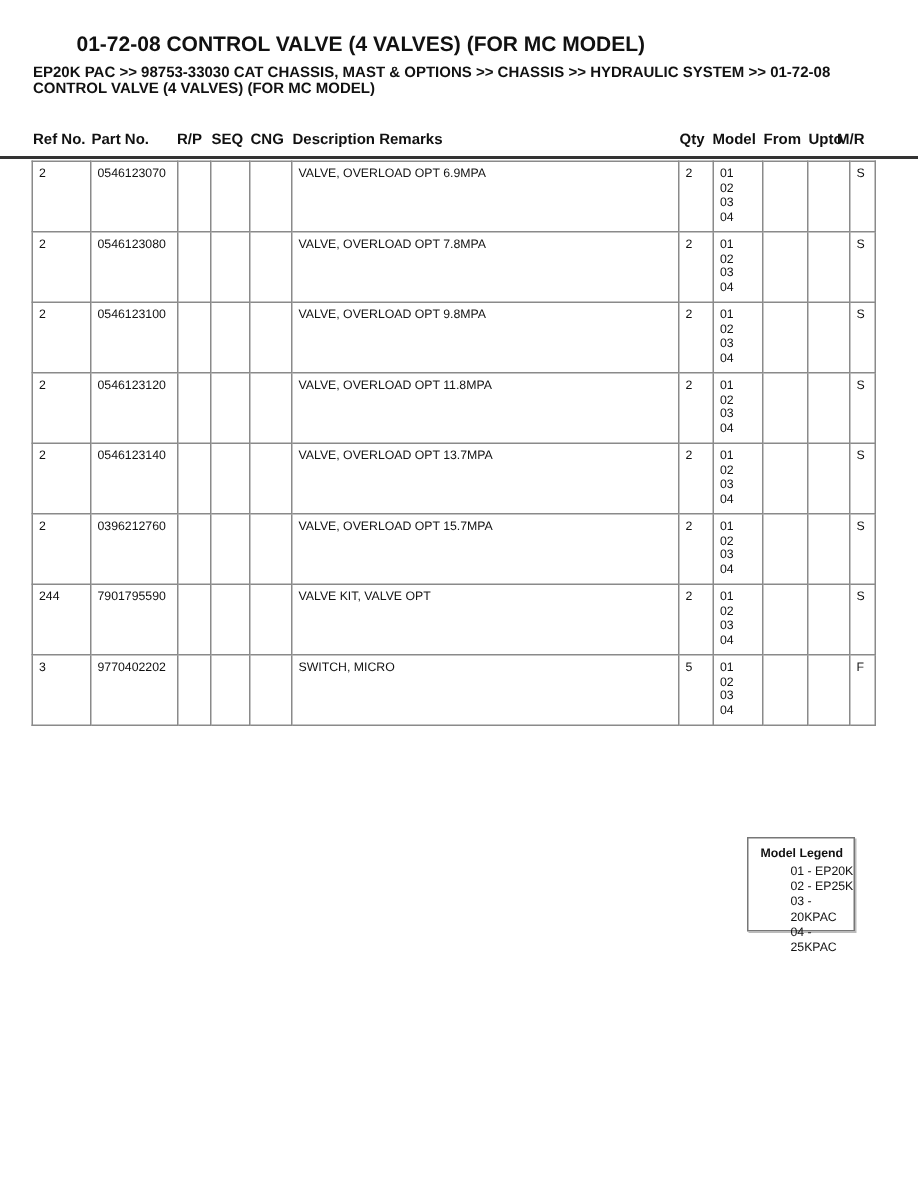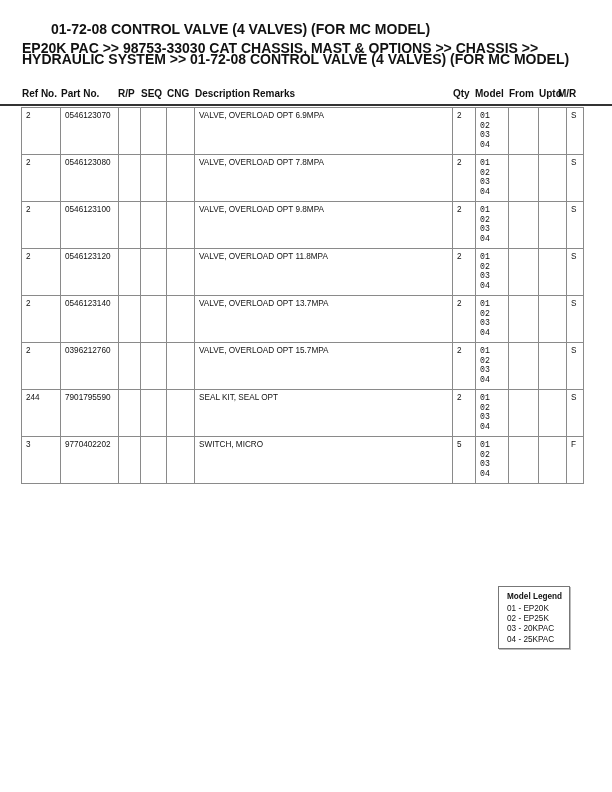--- a/index.html
+++ b/index.html
@@ -6,21 +6,21 @@
   body {
     width: 612px; height: 792px; position: relative; overflow: hidden;
     font-family: "Liberation Sans", sans-serif; color: #111;
   }
   .title {
     position: absolute; left: 22px; top: 21px;
     font-size: 14px; font-weight: bold; letter-spacing: 0; margin-left: 29px;
   }
   .breadcrumb {
     position: absolute; left: 22px; top: 43px; width: 570px;
-    font-size: 14px; font-weight: bold; line-height: 11px;
+    font-size: 10px; font-weight: bold; line-height: 11px;
   }
   .header-row {
     position: absolute; left: 0; top: 88px; width: 612px; height: 12px;
     font-size: 10px; font-weight: bold;
   }
   .header-row span { position: absolute; top: 0; white-space: nowrap; }
   .header-rule {
     position: absolute; left: 0; top: 104px; width: 612px; height: 2px;
     background: #333;
   }
@@ -28,28 +28,28 @@
     position: absolute; left: 21px; top: 107px;
     border-collapse: collapse; table-layout: fixed;
     font-size: 8.2px;
   }
   table.parts td {
     border: 1px solid #8a8a8a;
     vertical-align: top; padding: 3px 4px 0 4px;
     height: 43px; line-height: 9.5px; overflow: hidden; white-space: nowrap;
   }
   td.c-rp { border-left: 1.5px solid #b5b5b5 !important; }
-  .model-line { display: block; font-family: Liberation Mono, monospace; }
+  .model-line { display: block; }
   .legend {
-    position: absolute; left: 498px; top: 586px; width: 72px; height: 63px;
+    position: absolute; left: 498px; top: 558px; width: 72px; height: 63px;
     border: 1px solid #777; box-shadow: 1px 1px 0 #bbb;
     font-size: 8.2px; padding: 0 0 0 8px; box-sizing: border-box;
   }
   .legend-title { font-weight: bold; margin-top: 5px; margin-bottom: 3px; }
-  .legend-item { line-height: 10.2px; }
+  .legend-item { line-height: 10.2px; margin-left: 20px; }
 </style>
 </head>
 <body>
 
 <div class="title">01-72-08 CONTROL VALVE (4 VALVES) (FOR MC MODEL)</div>
 <div class="breadcrumb">EP20K PAC &gt;&gt; 98753-33030 CAT CHASSIS, MAST &amp; OPTIONS &gt;&gt; CHASSIS &gt;&gt; HYDRAULIC SYSTEM &gt;&gt; 01-72-08 CONTROL VALVE (4 VALVES) (FOR MC MODEL)</div>
 
 <div class="header-row">
   <span style="left:22px">Ref No.</span>
   <span style="left:61px">Part No.</span>
@@ -187,21 +187,21 @@
     <td></td>
     <td></td>
     <td>S</td>
   </tr>
       <tr>
     <td>244</td>
     <td>7901795590</td>
     <td class="c-rp"></td>
     <td></td>
     <td></td>
-    <td>SEAL KIT, SEAL OPT</td>
+    <td>VALVE KIT, VALVE OPT</td>
     <td>2</td>
     <td>
           <span class="model-line">01</span>
           <span class="model-line">02</span>
           <span class="model-line">03</span>
           <span class="model-line">04</span>
         </td>
     <td></td>
     <td></td>
     <td>S</td>

